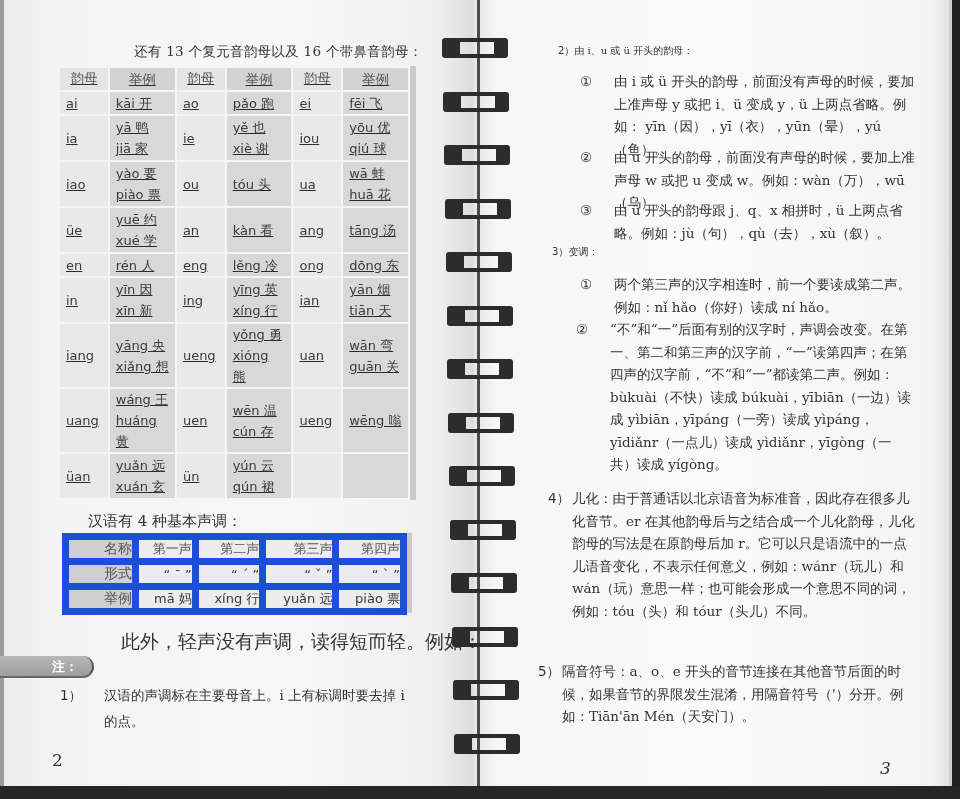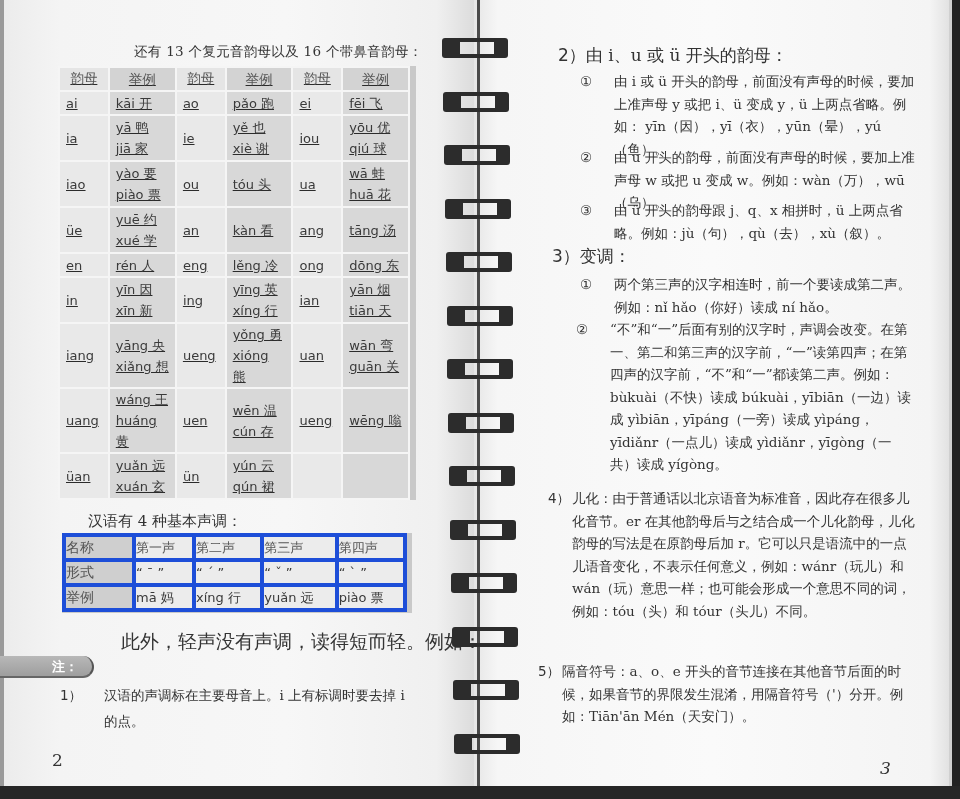--- a/index.html
+++ b/index.html
@@ -30,21 +30,21 @@
   .finals .c-f { background: #e9e9e9; width: 50px; }
   .finals .c-e { background: #d8d8d8; width: 68px; line-height: 21px; }
   .finals th.c-f { background: #e5e5e5; }
   .finals th.c-e { background: #d3d3d3; }
   .finals tr.r1 td { height: 24px; }
   .finals tr.r2 td { height: 46px; }
 
   .tones-intro { position: absolute; left: 88px; top: 512px; font-size: 15px; font-family: "DejaVu Serif", serif; color: #333; }
   .tones-wrap { position: absolute; left: 62px; top: 533px; width: 350px; height: 80px; background: #c9c9c9; }
   .tones { position: absolute; left: 0; top: 0; width: 345px; border-collapse: collapse; font-size: 13px; }
-  .tones td { border: 4px solid #1d4ed8; height: 25px; text-align: left; color: #3a3a3a; background: #ececec; }
+  .tones td { border: 7px solid #1d4ed8; height: 25px; text-align: right; color: #3a3a3a; background: #ececec; }
   .tones td.lbl { background: #cfcfcf; width: 70px; font-family: "DejaVu Serif", serif; font-size: 14px; color: #555; }
   .tones td.hd { font-family: Liberation Mono, monospace; color: #555; }
 
   .neutral { position: absolute; left: 90px; top: 629px; font-size: 19px; font-family: "DejaVu Serif", serif; color: #333; margin-left: 31px; }
 
   .note-tab {
     position: absolute; left: 0; top: 656px; width: 94px; height: 22px;
     background: linear-gradient(180deg, #b8b8b8, #9e9e9e); border-radius: 0 11px 11px 0;
     border-right: 2px solid #555; border-bottom: 2px solid #666;
   }
@@ -58,21 +58,21 @@
   .page-no-right { position: absolute; left: 880px; top: 758px; font-size: 17px; font-style: italic; font-family: "DejaVu Serif", serif; color: #333; }
 
   
   .spine-line { position: absolute; left: 477px; top: 0; width: 3px; height: 790px; background: #4a4a4a; }
   .coil { position: absolute; width: 66px; height: 24px; }
   .coil .l { position: absolute; left: 0; top: 2px; width: 18px; height: 20px; background: #2c2c2c; border-radius: 3px; }
   .coil .r { position: absolute; right: 0; top: 2px; width: 14px; height: 20px; background: #2c2c2c; border-radius: 3px; }
   .coil .band { position: absolute; left: 10px; right: 6px; height: 4px; background: #333; border-radius: 3px; }
   .coil .band.t { top: 2px; }
   .coil .band.b { bottom: 2px; }
-  .sec-head { position: absolute; font-size: 17px; font-family: "DejaVu Serif", serif; color: #333; }
+  .sec-head { position: absolute; font-size: 10px; font-family: "DejaVu Serif", serif; color: #333; }
   .sec-head .n { font-family: "DejaVu Sans", sans-serif; }
   .item { position: absolute; font-family: "DejaVu Serif", serif; font-size: 13.5px; color: #333; line-height: 22.5px; }
   .item .mark { position: absolute; left: 0; top: 0; }
   .item .body { display: block; margin-left: 34px; }
 </style>
 </head>
 <body>
 
 <div class="spread">
 

